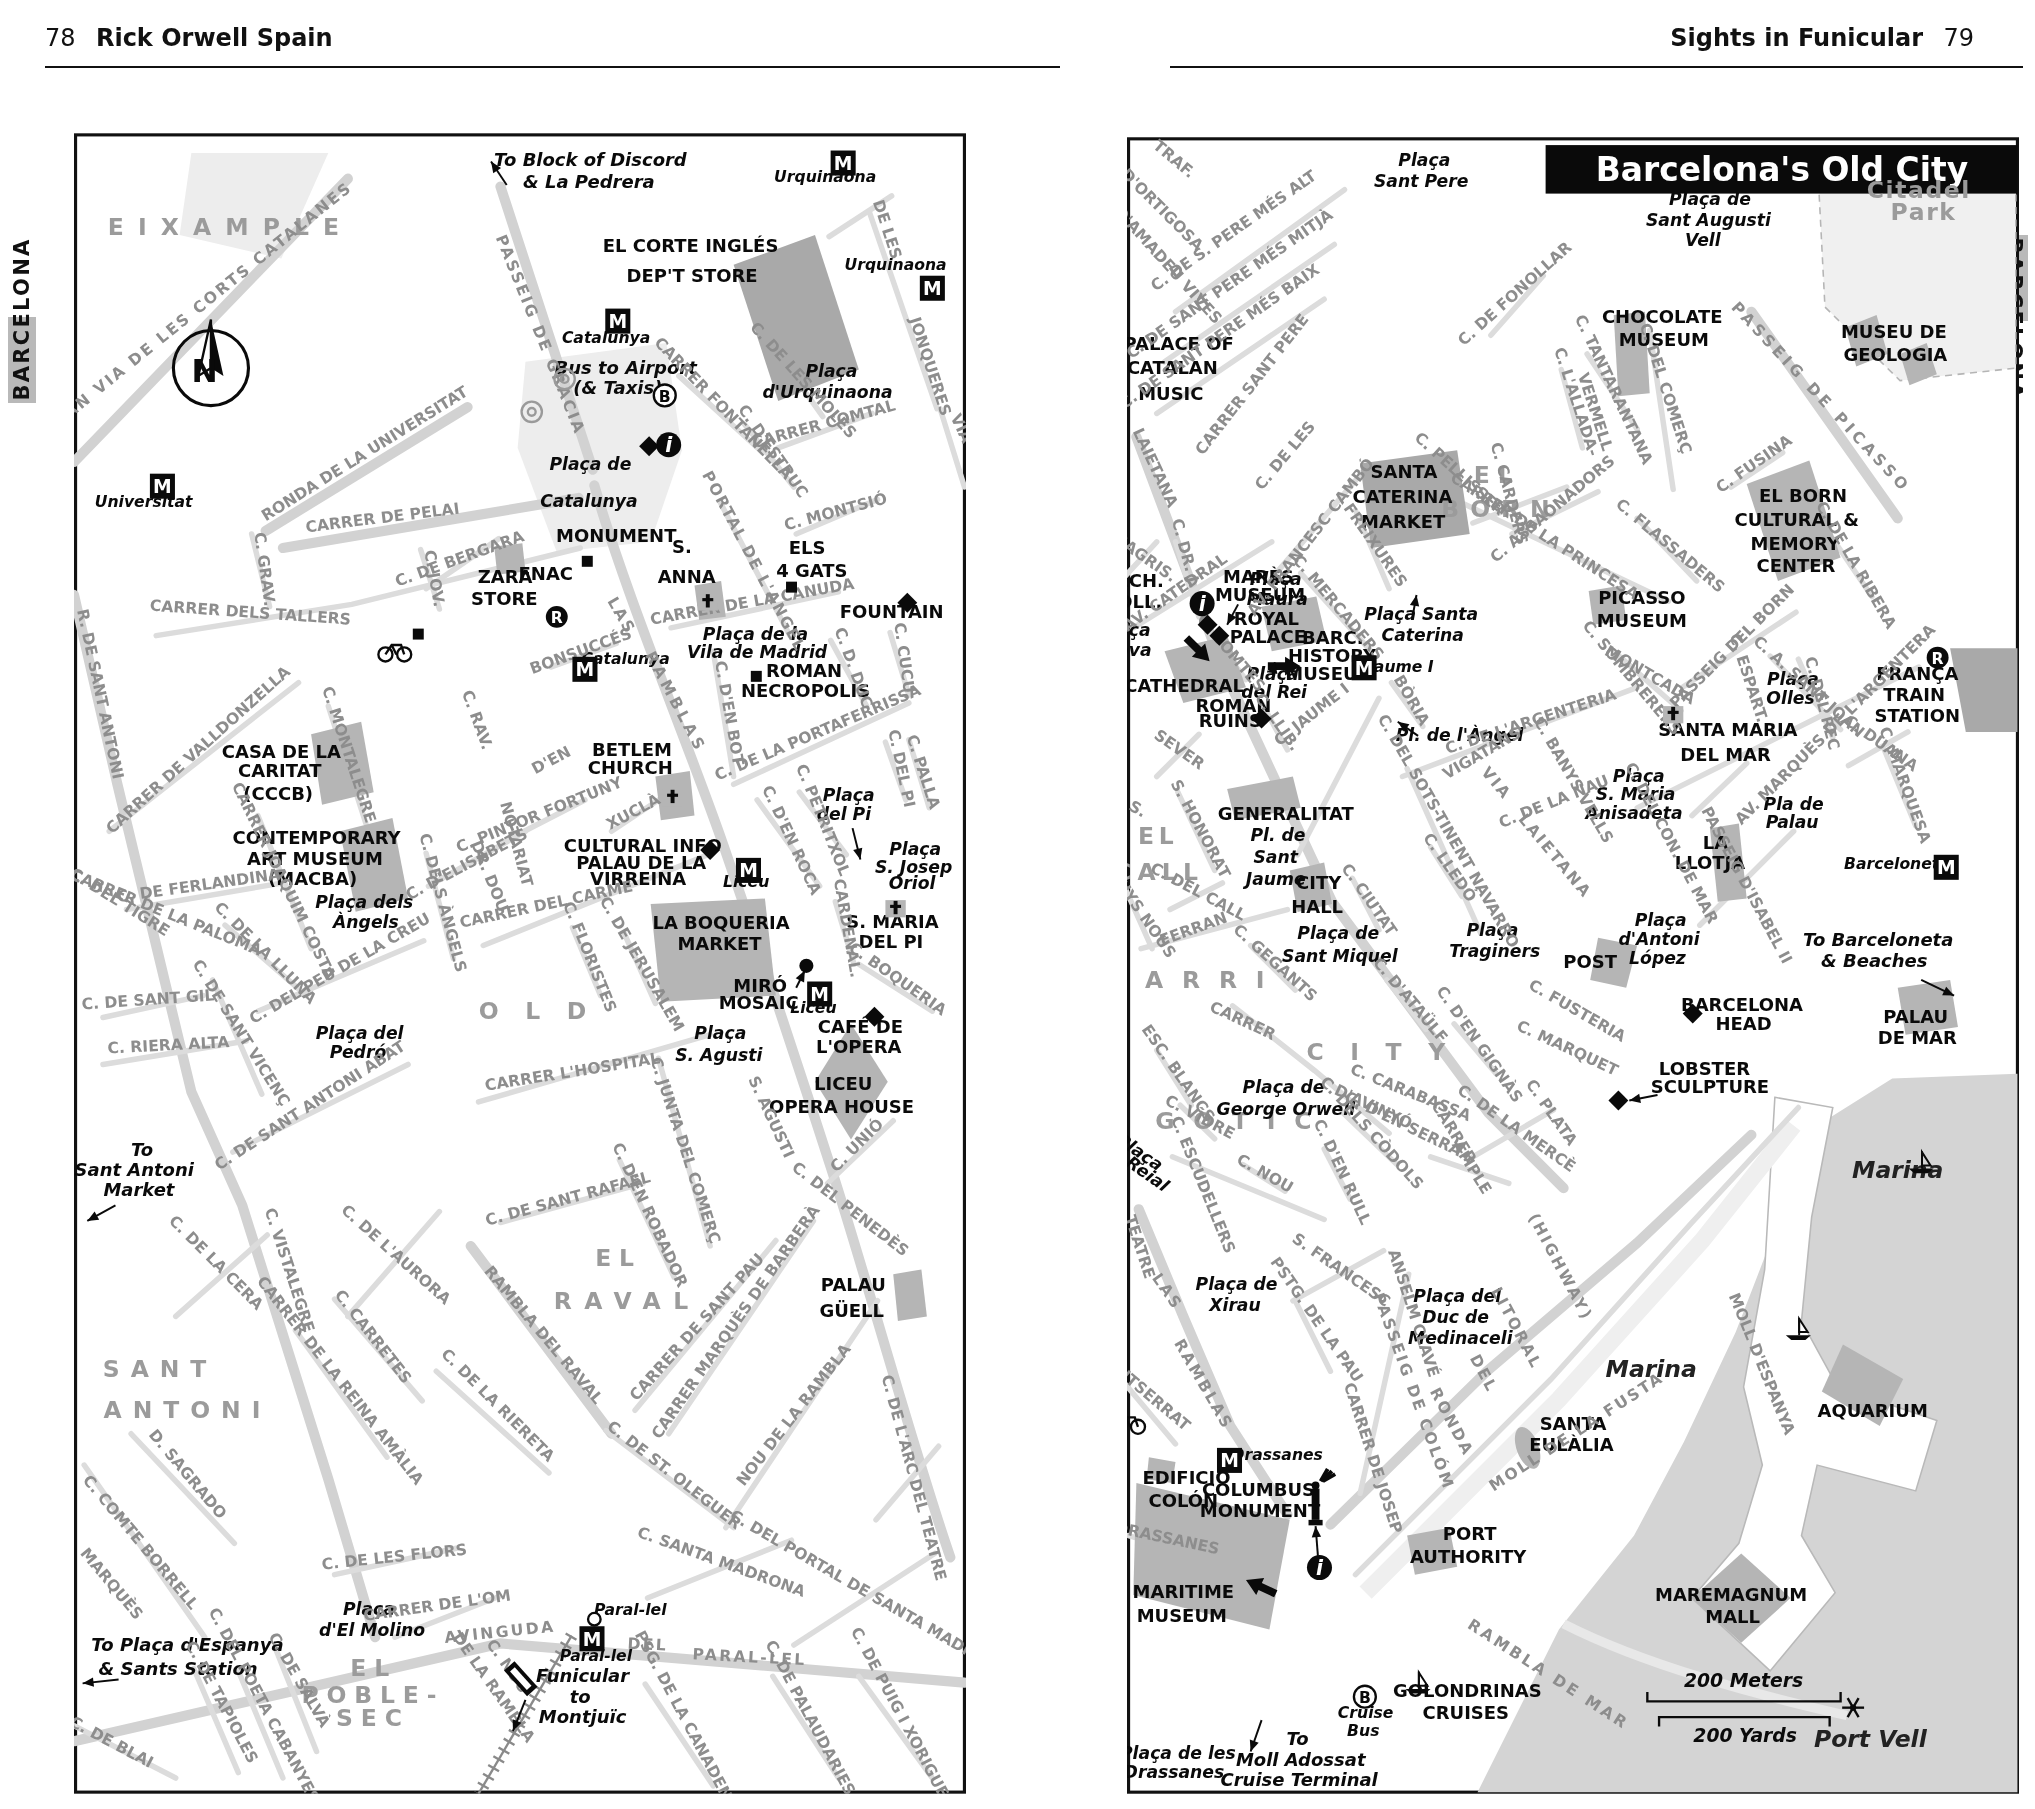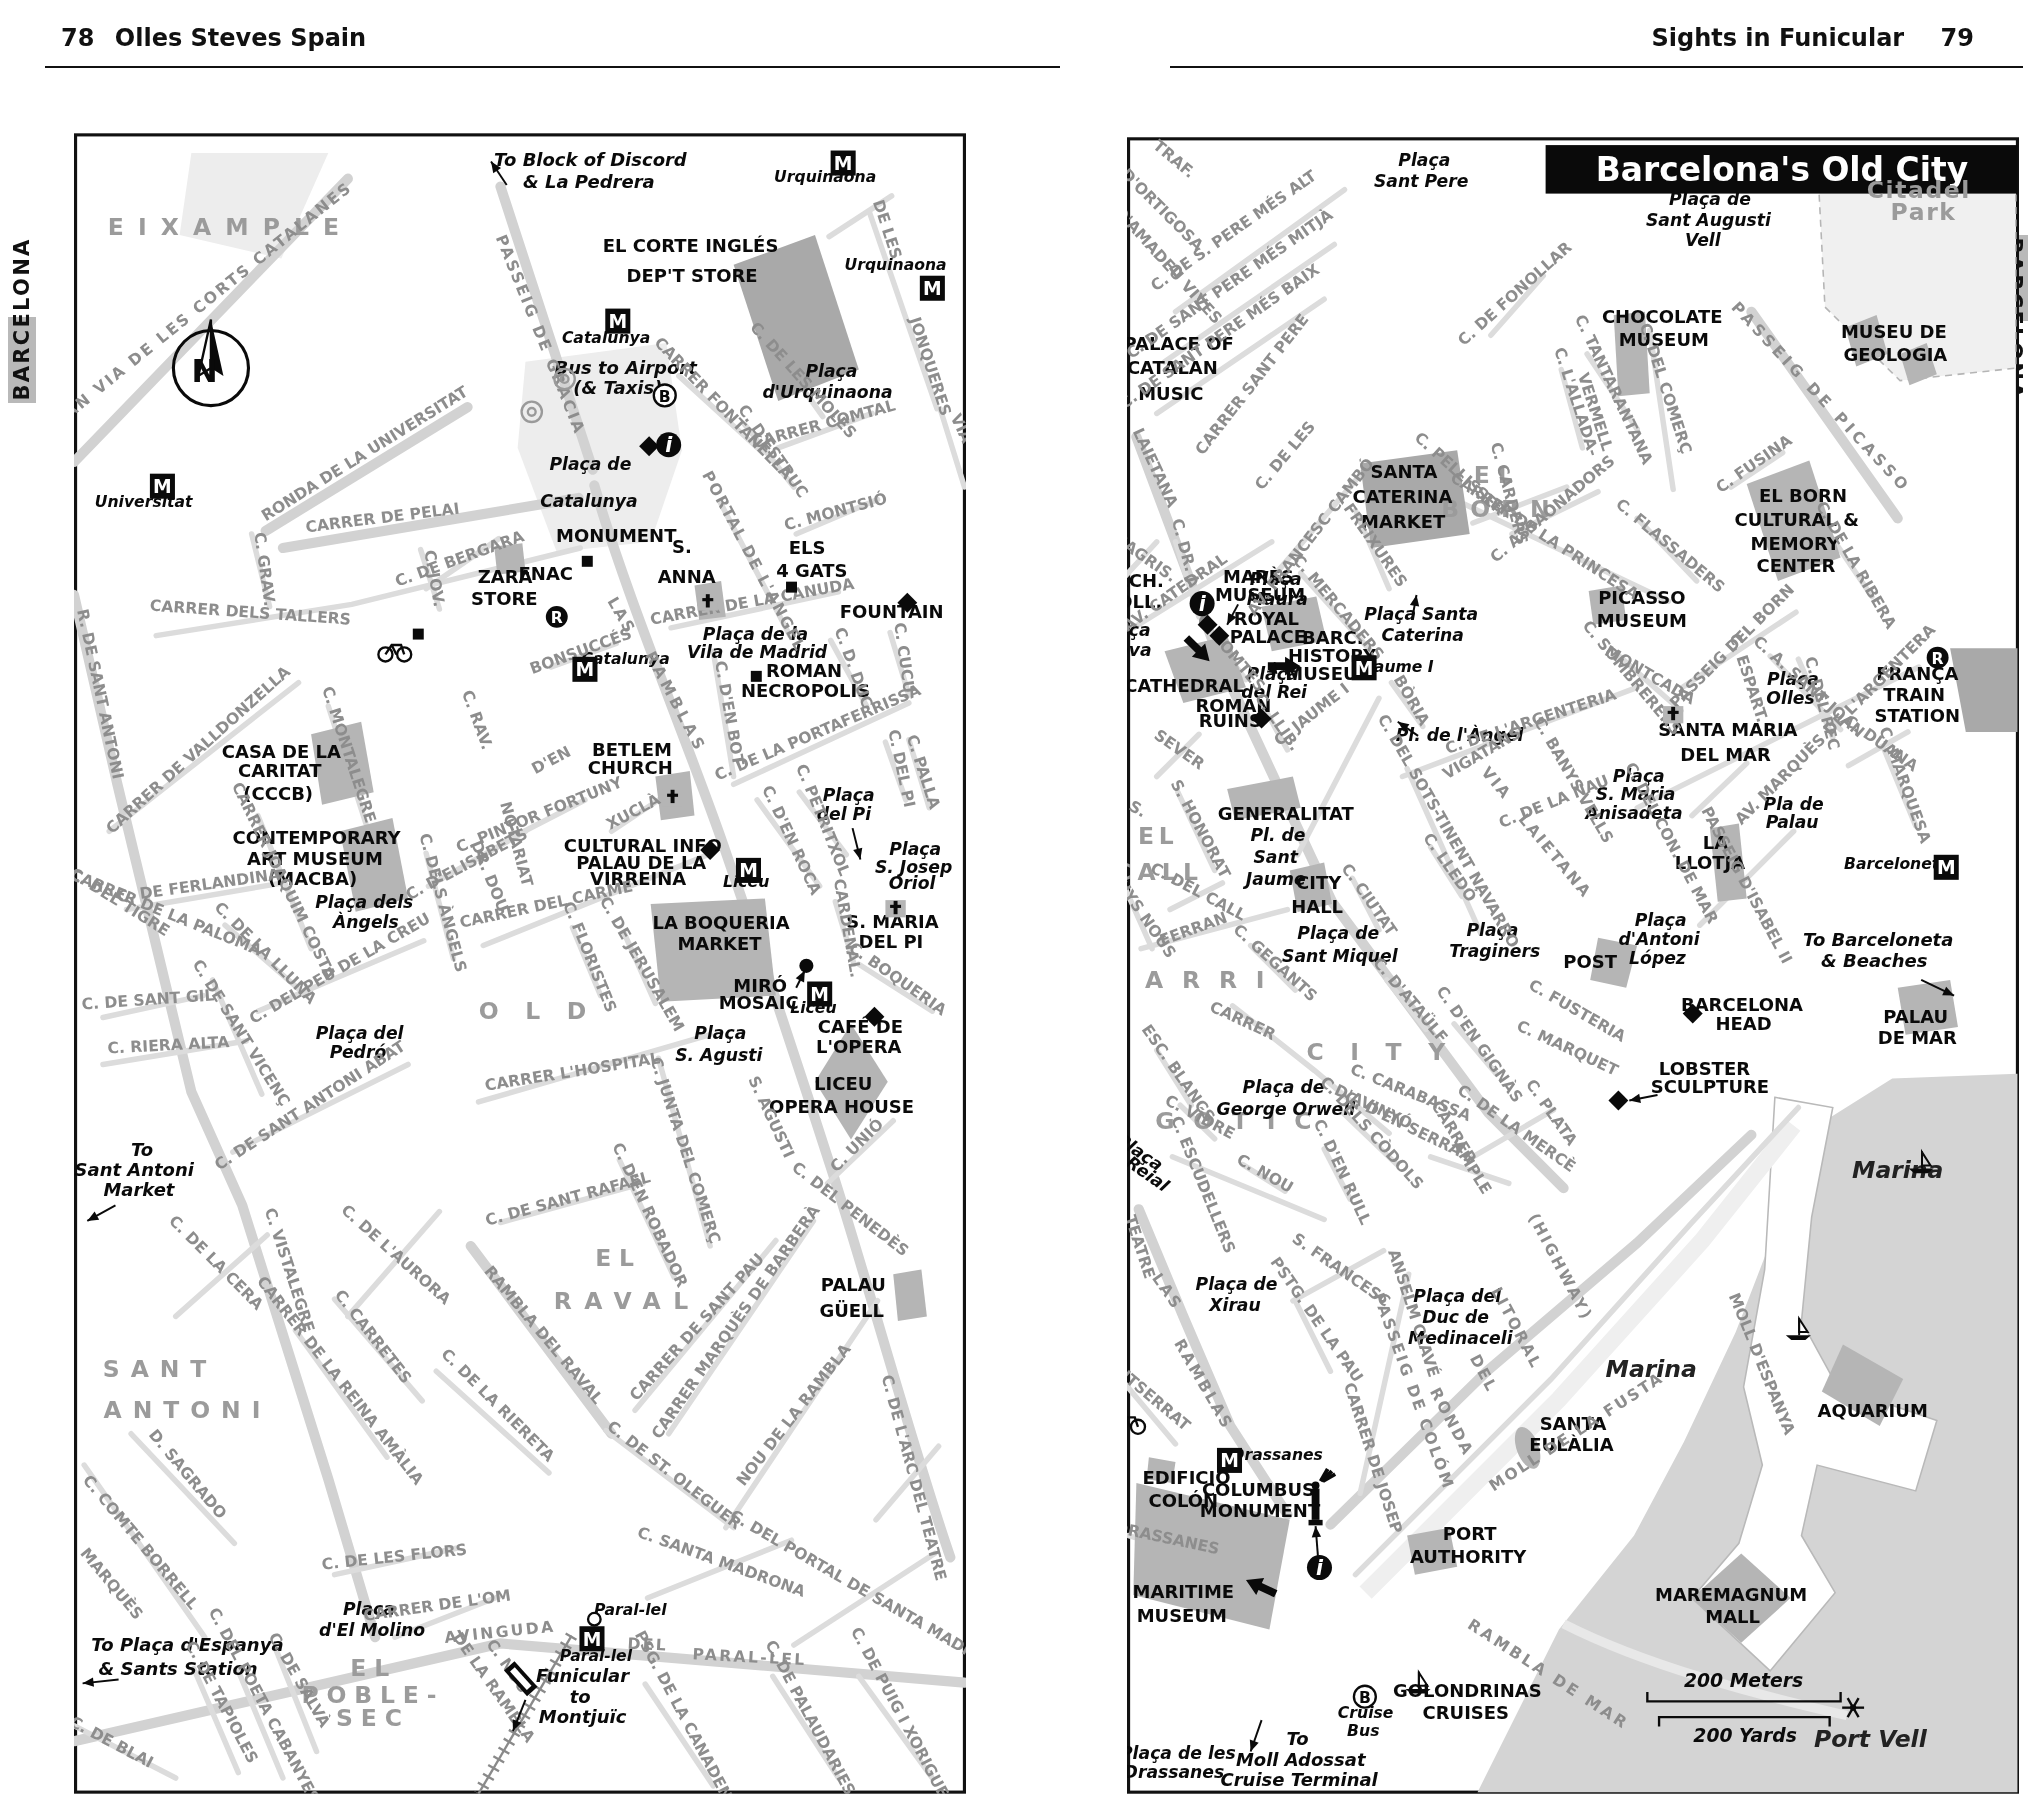--- a/index.html
+++ b/index.html
@@ -1,20 +1,20 @@
 <!DOCTYPE html>
 <html style="font-size:12.5px"><head>
 <meta charset="utf-8">
 <style>
   html,body{margin:0;padding:0;background:#fff;}
   .canvas{position:relative;width:2035px;height:1809px;background:#fff;
           font-family:"DejaVu Sans","Liberation Sans",sans-serif;overflow:hidden;}
   .pgheader{position:absolute;top:23.5px;font-size:24px;font-weight:700;color:#111;
             display:flex;gap:20.4px;align-items:baseline;}
-  .pgheader .pnum{font-weight:700;margin-left:16px;}
+  .pgheader .pnum{font-weight:400;}
   .hrule{position:absolute;height:2.3px;background:#111;}
   .sidetab{position:absolute;width:31px;height:180px;}
   .sidetab .tabgray{position:absolute;left:1.6px;width:28px;height:86px;background:#b9b9b9;}
   .sidetab .tabtxt{position:absolute;left:50%;top:50%;transform:translate(-50%,-50%) rotate(-90deg);
             font-size:21px;font-weight:700;letter-spacing:2.3px;color:#111;white-space:nowrap;}
   .sidetab.right .tabtxt{transform:translate(-50%,-50%) rotate(90deg);}
   svg{position:absolute;}
   svg text{font-family:"DejaVu Sans","Liberation Sans",sans-serif;}
   .lbl{text-anchor:middle;}
   .district{fill:#9b9b9b;font-weight:700;font-size:30px;}
@@ -35,21 +35,21 @@
   .parkfill{fill:#f0f0f0;stroke:#b5b5b5;stroke-width:2;stroke-dasharray:9 7;}
   .mapframe{fill:#fff;stroke:#111;stroke-width:4;}
 </style>
 </head>
 <body>
 
 <div class="canvas">
 
   <div class="pgheader" style="left:45px;">
     <span class="pnum">78</span>
-    <span>Olles Steves Spain</span>
+    <span>Rick Orwell Spain</span>
   </div>
   <div class="pgheader" style="right:61px;">
     <span style="font-weight:700;">Sights in Funicular</span>
     <span class="pnum">79</span>
   </div>
   <div class="hrule" style="left:45px;top:66px;width:1015px;"></div>
   <div class="hrule" style="left:1170px;top:66px;width:853px;"></div>
 
   <div class="sidetab" style="left:6.3px;top:229px;">
     <div class="tabgray" style="top:88px;"></div>

